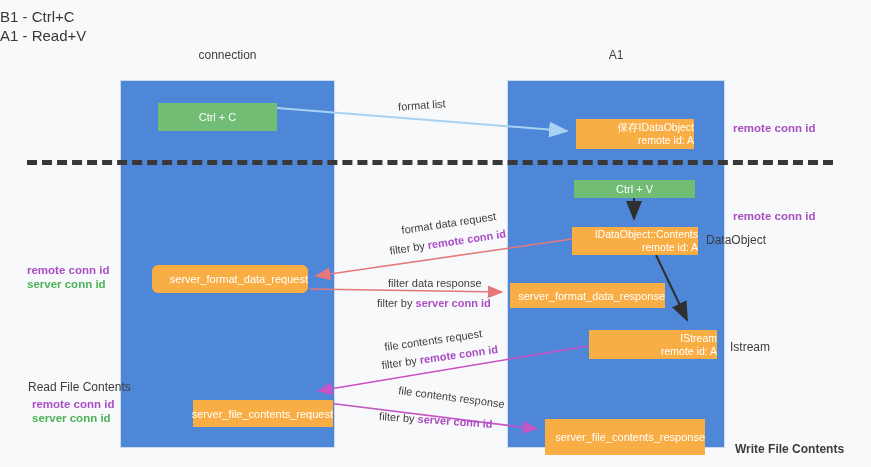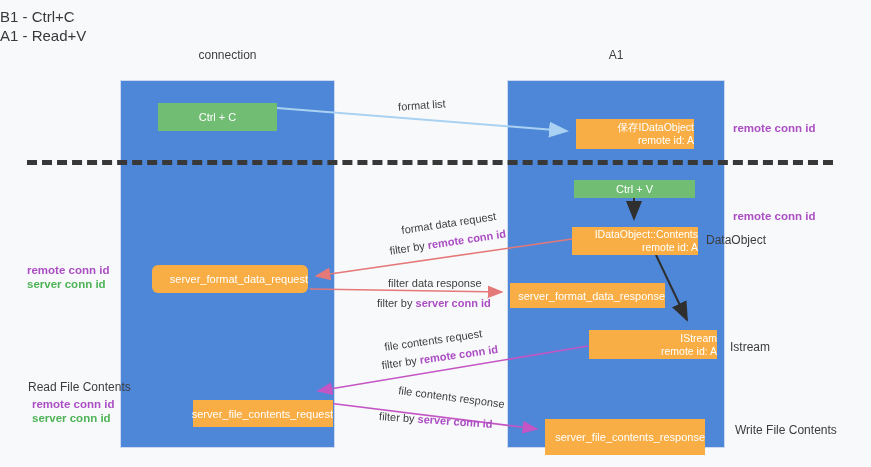--- a/index.html
+++ b/index.html
@@ -132,21 +132,21 @@
 
   <div class="edge-label" style="left:398px;top:391px;transform:rotate(7.5deg);">file contents response</div>
   <div class="edge-label" style="left:379px;top:414px;transform:rotate(4deg);">
     <span>filter by </span><span class="key-purple">server conn id</span>
   </div>
 
   <div class="ann p" style="left:733px;top:122px;">remote conn id</div>
   <div class="ann p" style="left:733px;top:210px;">remote conn id</div>
   <div class="ann" style="left:706px;top:233px;">DataObject</div>
   <div class="ann" style="left:730px;top:340px;">Istream</div>
-  <div class="ann" style="left:735px;top:423px;">Write File Contents</div>
+  <div class="ann" style="left:735px;top:442px;font-weight:bold;">Write File Contents</div>
 
   <div class="ann p" style="left:27px;top:264px;">remote conn id</div>
   <div class="ann g" style="left:27px;top:278px;">server conn id</div>
   <div class="ann" style="left:28px;top:380px;">Read File Contents</div>
   <div class="ann p" style="left:32px;top:398px;">remote conn id</div>
   <div class="ann g" style="left:32px;top:412px;">server conn id</div>
 
 </div>
 
 </body></html>

